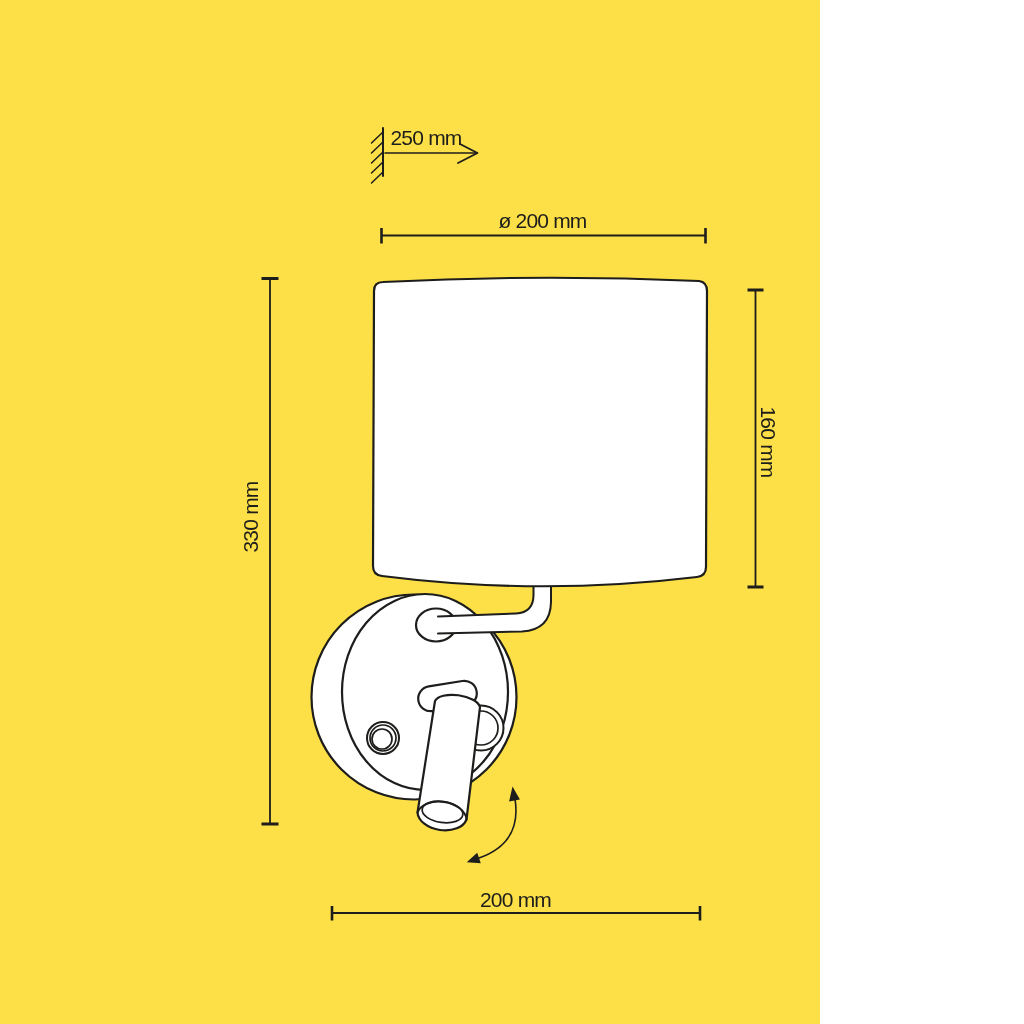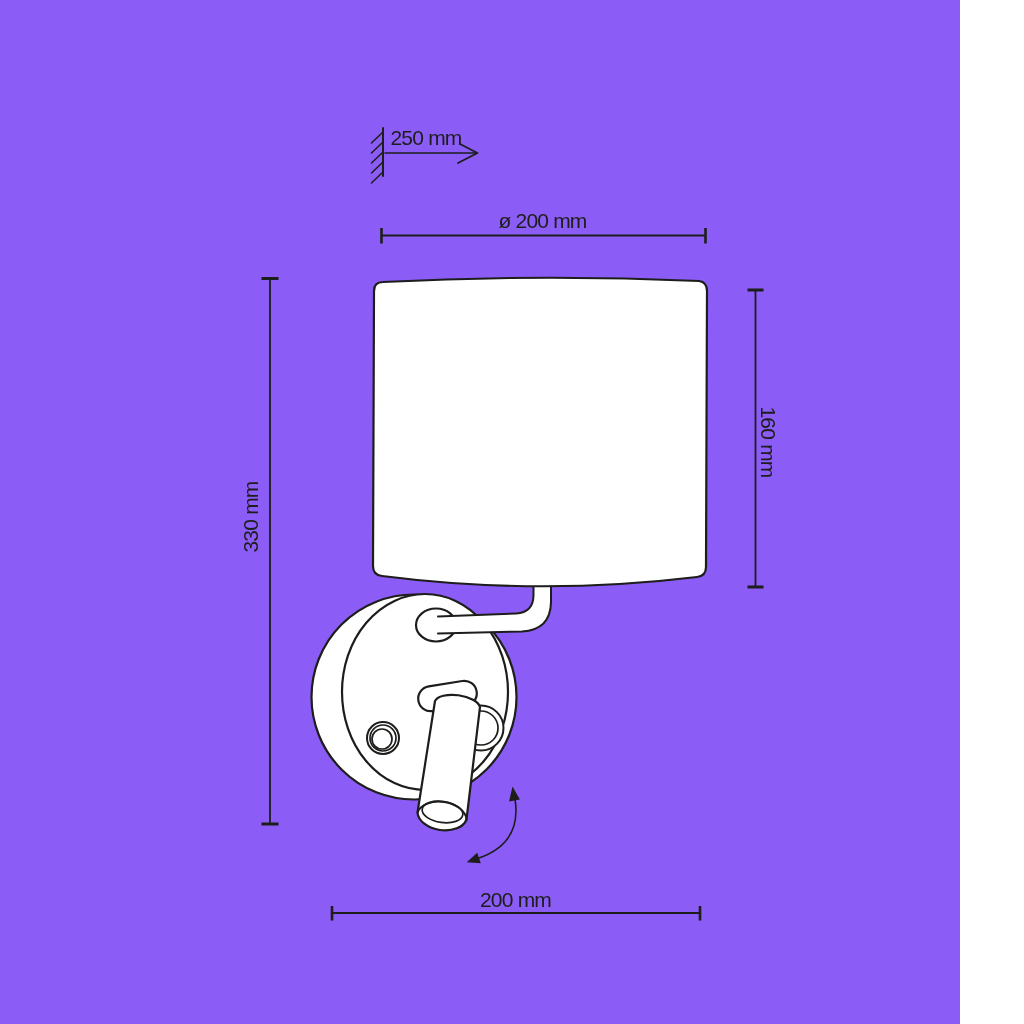--- a/index.html
+++ b/index.html
@@ -5,23 +5,23 @@
   html, body {
     margin: 0;
     padding: 0;
     width: 1024px;
     height: 1024px;
     background: #ffffff;
     overflow: hidden;
   }
   .drawing-stage {
     position: relative;
-    width: 960px;
+    width: 820px;
     height: 1024px;
-    background: #8b5cf6;
+    background: #fde047;
   }
   svg { display: block; }
   .dim-text {
     font-family: "Liberation Sans", sans-serif;
     font-size: 21px;
     letter-spacing: -0.8px;
     fill: #1d1d1b;
   }
   .outline   { fill: #ffffff; stroke: #1d1d1b; stroke-width: 2.2; stroke-linecap: round; stroke-linejoin: round; }
   .line-only { fill: none;    stroke: #1d1d1b; stroke-width: 2;   stroke-linecap: round; stroke-linejoin: round; }

